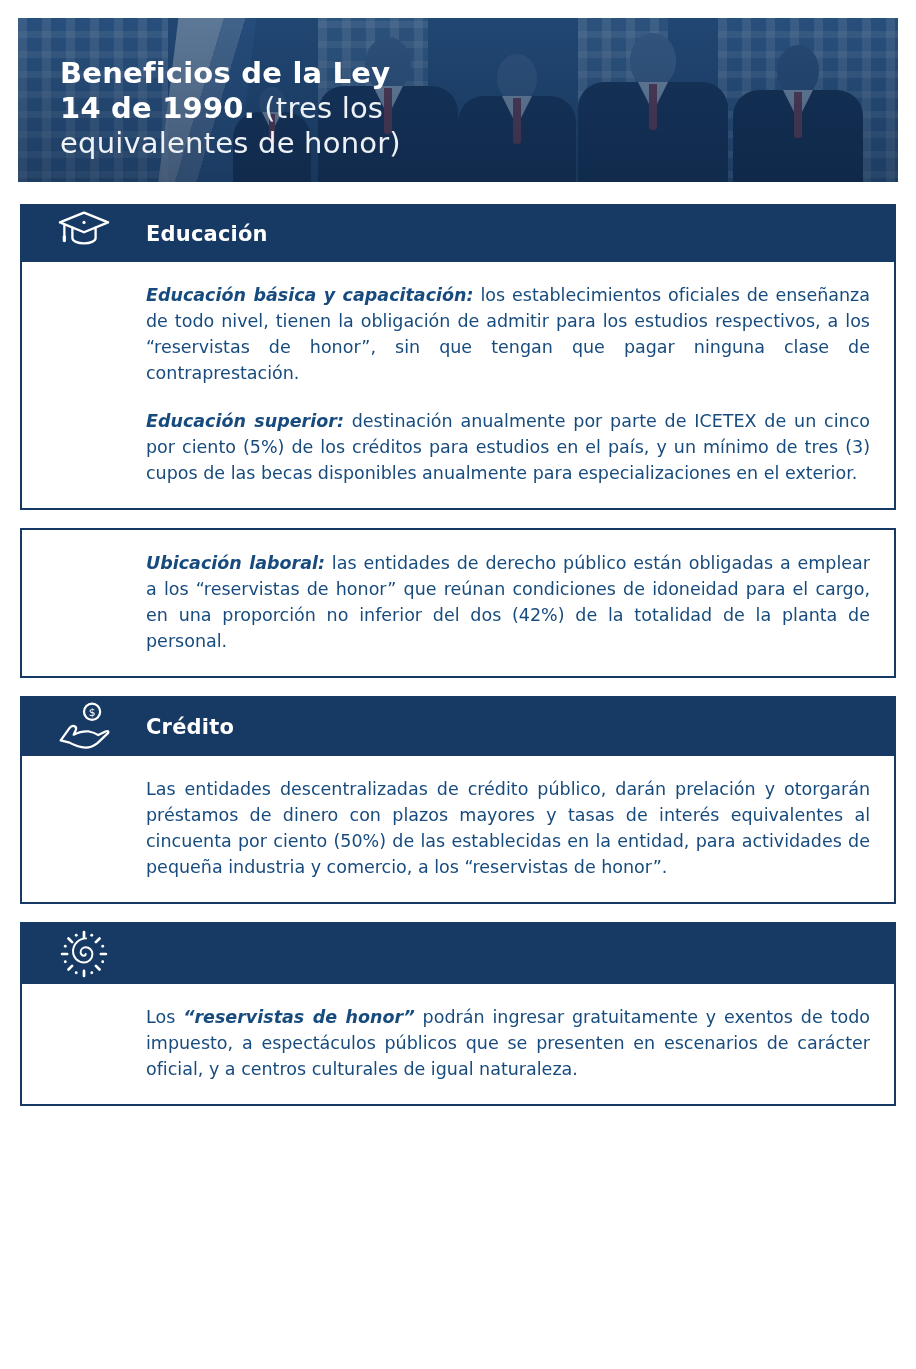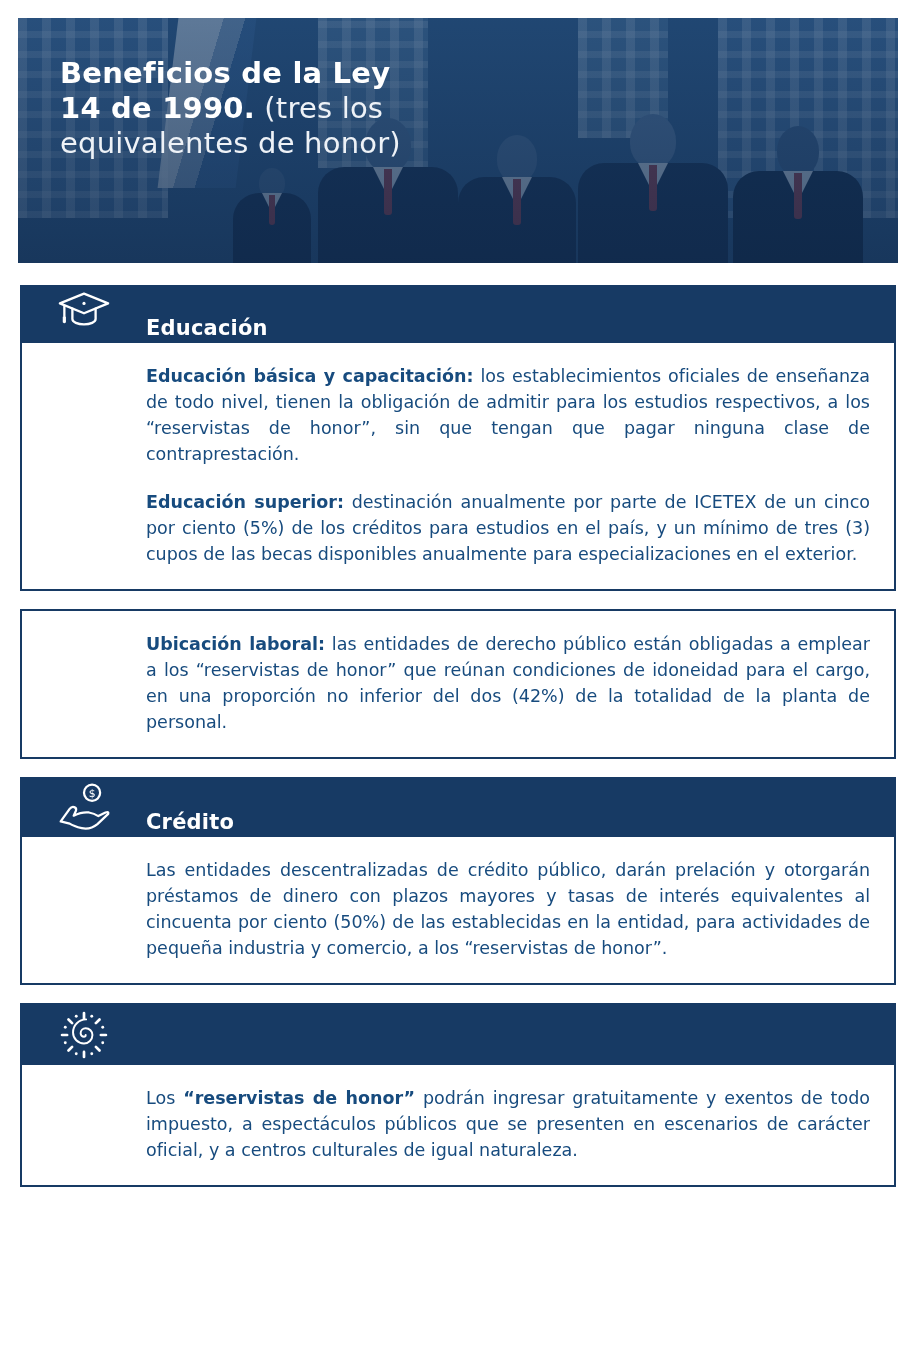--- a/index.html
+++ b/index.html
@@ -13,21 +13,21 @@
     width:916px;
     background:#ffffff;
     font-family:"DejaVu Sans","Liberation Sans",sans-serif;
     color:var(--body-text);
   }
   .page{padding:18px 18px 14px;}
 
   
   .hero{
     position:relative;
-    height:245px;
+    height:164px;
     margin:0 0 22px 0;
     background:#2d5886;
     overflow:hidden;
   }
   .bldg{
     position:absolute;top:0;
     background-color:#3f6c9c;
     background-image:
       repeating-linear-gradient(90deg, rgba(225,236,248,.28) 0 9px, transparent 9px 24px),
       repeating-linear-gradient(0deg, rgba(225,236,248,.22) 0 7px, transparent 7px 20px);
@@ -73,21 +73,21 @@
   .hero-title .tb{color:#ffffff;font-weight:bold;}
   .hero-title .tr{color:#eef2f7;font-weight:normal;}
 
   
   .benefit{
     margin:0 2px 18px;
     border:2px solid var(--navy);
     background:#ffffff;
   }
   .bar{
-    display:flex;align-items:flex-end;
+    display:flex;align-items:center;
     background:var(--navy);
     min-height:50px;
     padding:3px 0;
   }
   .icon-wrap{
     flex:0 0 124px;
     display:flex;align-items:center;justify-content:center;
   }
   .icon-wrap svg{display:block;}
   .bar-title{
@@ -96,21 +96,21 @@
     font-size:21px;font-weight:bold;
     letter-spacing:.2px;
   }
   .body{
     padding:20px 24px 22px 124px;
     font-size:17.5px;line-height:26px;
     text-align:justify;
   }
   .body p{margin:0 0 22px;}
   .body p:last-child{margin-bottom:0;}
-  .body b{font-weight:bold;}
+  .body b{font-weight:bold;font-style:italic;}
 </style>
 </head>
 <body>
 
 <div class="page">
 
   <div class="hero">
     <div class="bldg b1"></div>
     <div class="bldg b2"></div>
     <div class="bldg b4"></div>

